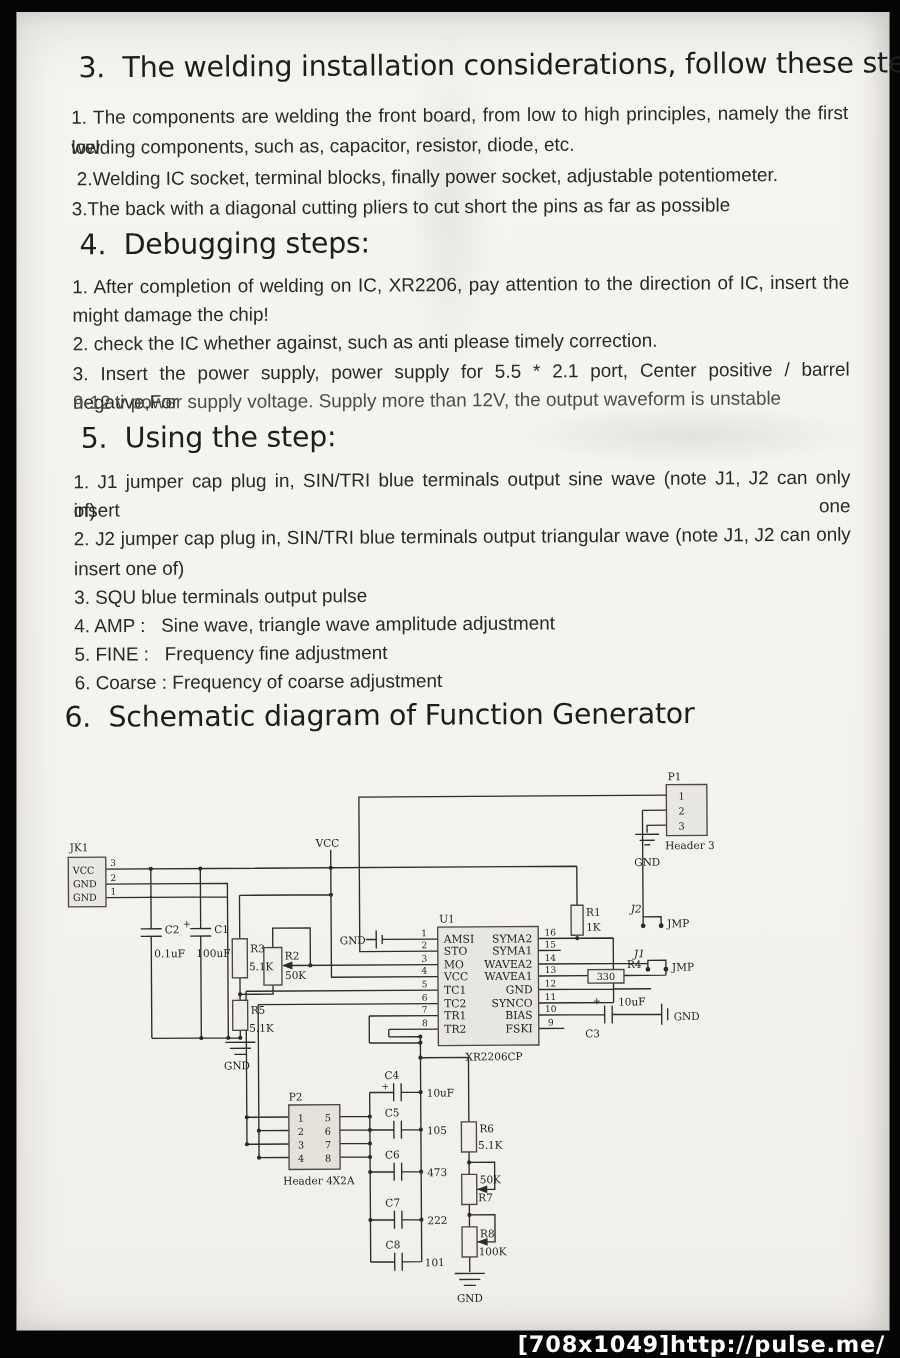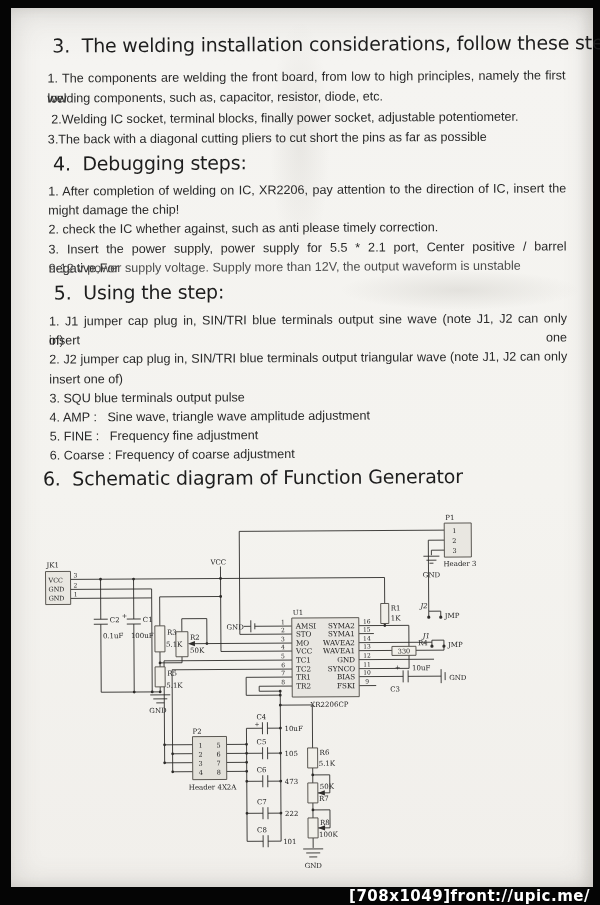--- a/index.html
+++ b/index.html
@@ -274,14 +274,14 @@
         <text x="314" y="766">5.1K</text>
         <text x="315" y="789">50K</text>
         <text x="314" y="801">R7</text>
         <text x="315" y="825">R8</text>
         <text x="314" y="837">100K</text>
         <text x="308" y="868" text-anchor="middle">GND</text>
       </g>
     </svg>
   </div>
 
-  <div id="wm">[708x1049]front://upic.me/</div>
+  <div id="wm">[708x1049]http://pulse.me/</div>
 </div>
 
 </body></html>

